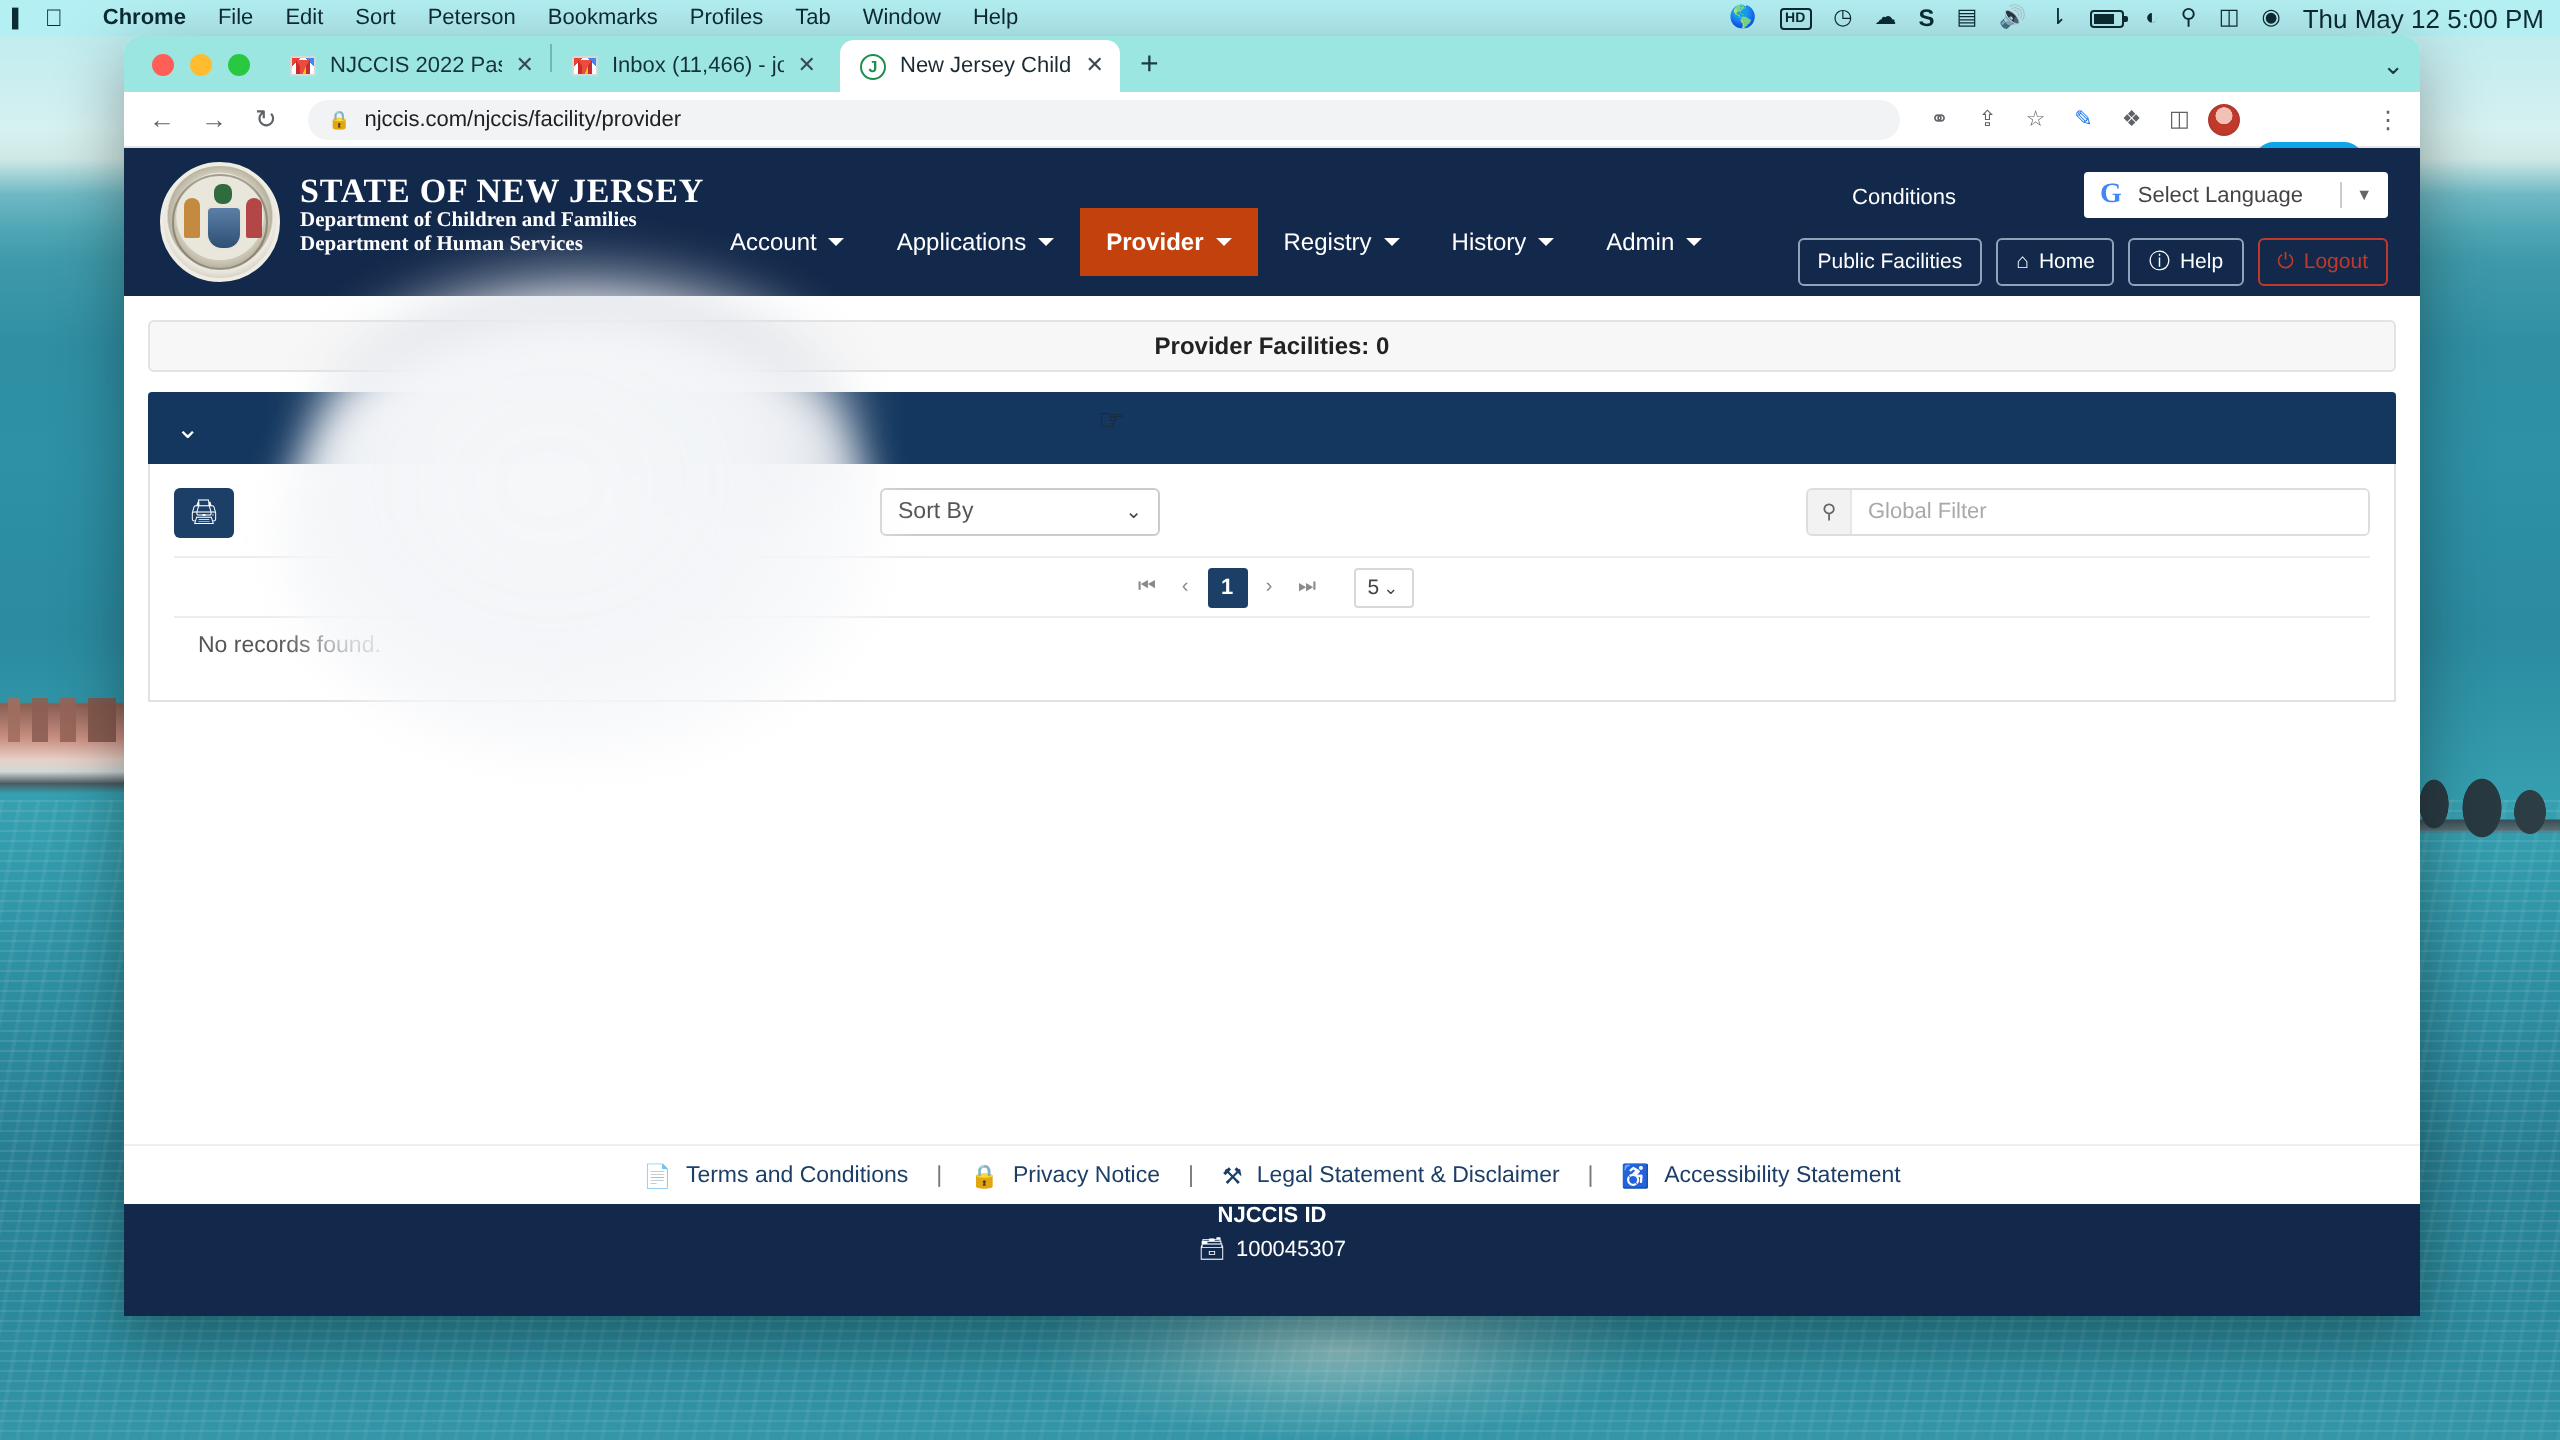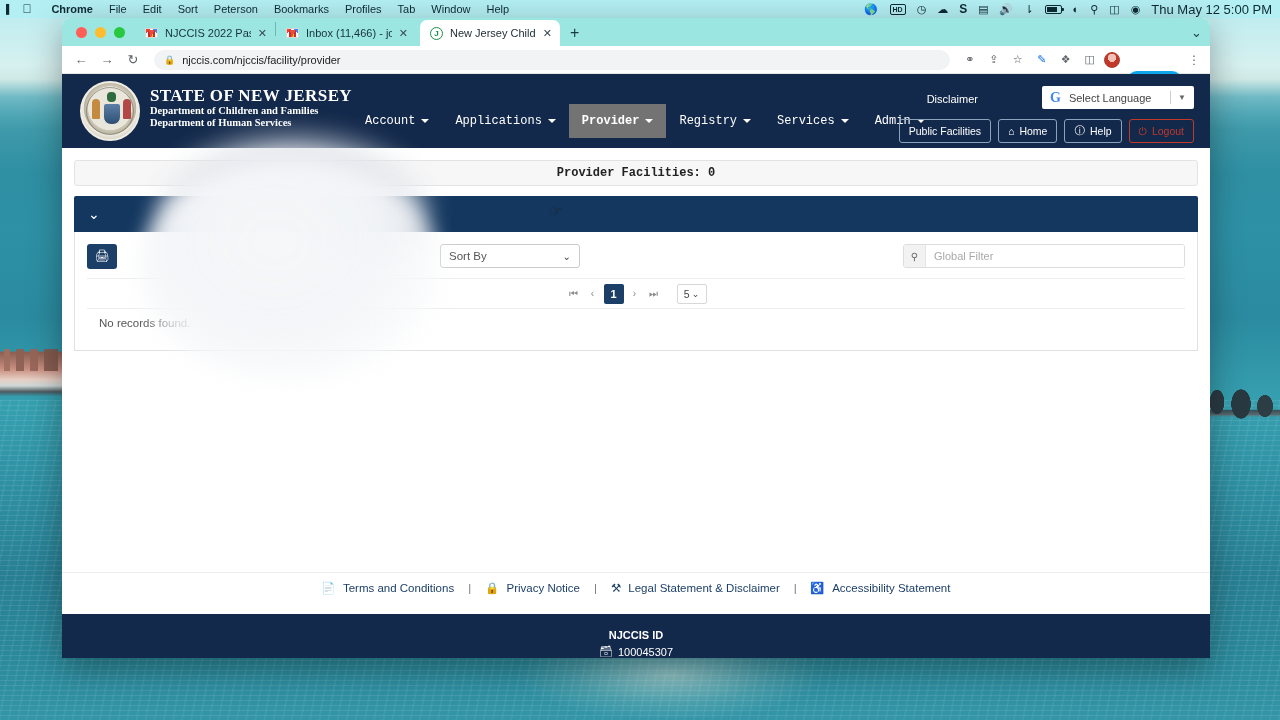--- a/index.html
+++ b/index.html
@@ -196,39 +196,39 @@
   }
   .g-letter { font-family:"Liberation Serif",serif; font-weight:bold; font-size:14px; color:#4285f4; }
   .g-sep { margin-left:auto; display:flex; align-items:center; gap:7px; color:#666; }
   .g-sep .bar { width:1px; height:13px; background:#ccc; }
 
   #navbar {
     position:absolute; left:0; right:0; top:30px; height:34px; display:flex; align-items:stretch;
     padding-left:290px;
   }
   .nav-item {
-    display:flex; align-items:center; gap:6px; padding:0 13px; color:#fff; font-size:12px;font-family:Liberation Mono, monospace;
-  }
-  .nav-item.active { background:#737373; font-weight:bold; }
+    display:flex; align-items:center; gap:6px; padding:0 13px; color:#fff; font-size:12px;
+  }
+  .nav-item.active { background:#c2410c; font-weight:bold; }
   .caret { border-left:4px solid transparent; border-right:4px solid transparent;
            border-top:4px solid #fff; display:inline-block; }
 
   #hdr-buttons { position:absolute; right:16px; top:45px; display:flex; gap:7px; }
   .hbtn {
     border:1px solid #8fa2bb; color:#fff; font-size:10.5px; border-radius:3px;
     padding:4px 9px; display:flex; align-items:center; gap:5px; background:transparent;
     white-space:nowrap;
   }
   .hbtn.logout { border-color:#c0392b; color:#c0392b; }
 
   #content { padding:12px 12px 0 12px; }
   .panel-title {
     height:26px; border:1px solid #e3e3e3; background:#f7f7f7; border-radius:3px;
     display:flex; align-items:center; justify-content:center;
-    font-size:12px; font-weight:bold; color:#222;font-family:Liberation Mono, monospace;
+    font-size:12px; font-weight:bold; color:#222;
   }
   .blue-panel {
     margin-top:10px; background:#13375f; height:36px; border-radius:2px 2px 0 0;
     display:flex; align-items:center; padding:0 14px; color:#fff;
   }
   .chev-down { font-size:14px; line-height:1; }
 
   .table-card {
     border:1px solid #e1e1e1; border-top:none; background:#fff; padding:10px 12px 14px 12px;
   }
@@ -270,22 +270,22 @@
 
   
   #footer-links {
     position:absolute; left:0; right:0; bottom:56px; height:30px;
     display:flex; align-items:center; justify-content:center; gap:14px;
     font-size:11.5px; color:#1c3f68; border-top:1px solid #eee; background:#fff;
   }
   #footer-links .fl { display:flex; align-items:center; gap:7px; }
   #footer-links .sep { color:#777; }
   #statusbar {
-    position:absolute; left:0; right:0; bottom:0; height:44px; background:#13294b; color:#fff;
-    display:flex; align-items:flex-end;
+    position:absolute; left:0; right:0; bottom:0; height:56px; background:#13294b; color:#fff;
+    display:flex; align-items:flex-start;
   }
   .sb-col { flex:1; text-align:center; }
   .sb-col .t { font-size:11px; font-weight:bold; margin-bottom:4px; }
   .sb-col .v { font-size:11px; display:flex; align-items:center; justify-content:center; gap:5px; }
 
   
   #redaction {
     position:absolute; left:78px; top:82px; width:300px; height:226px;
     border-radius:50%;
     background: radial-gradient(ellipse at 45% 38%, rgba(246,247,249,.99) 0%, rgba(243,245,248,.97) 42%, rgba(247,248,250,.80) 62%, rgba(250,251,252,.42) 78%, rgba(255,255,255,0) 92%);
@@ -399,21 +399,21 @@
             <span class="fig f3"></span>
           <span class="fig shield"></span>
             <span class="ring"></span>
         </div>
         <div class="hdr-title">
           <div class="l1">STATE OF NEW JERSEY</div>
           <div class="l2">Department of Children and Families</div>
           <div class="l3">Department of Human Services</div>
         </div>
 
-        <div id="disclaimer">Disclaimer</div>
+        <div id="disclaimer">Conditions</div>
         <div id="gtrans">
           <span class="g-letter">G</span>
           <span>Select Language</span>
           <span class="g-sep">
             <span class="bar"></span>
             <span style="font-size:8px;">▼</span>
           </span>
         </div>
 
         <div id="navbar">
@@ -427,21 +427,21 @@
           </div>
           <div class="nav-item active">
             <span>Provider</span>
             <span class="caret"></span>
           </div>
           <div class="nav-item">
             <span>Registry</span>
             <span class="caret"></span>
           </div>
           <div class="nav-item">
-            <span>Services</span>
+            <span>History</span>
             <span class="caret"></span>
           </div>
           <div class="nav-item">
             <span>Admin</span>
             <span class="caret"></span>
           </div>
         </div>
 
         <div id="hdr-buttons">
           <div class="hbtn">

